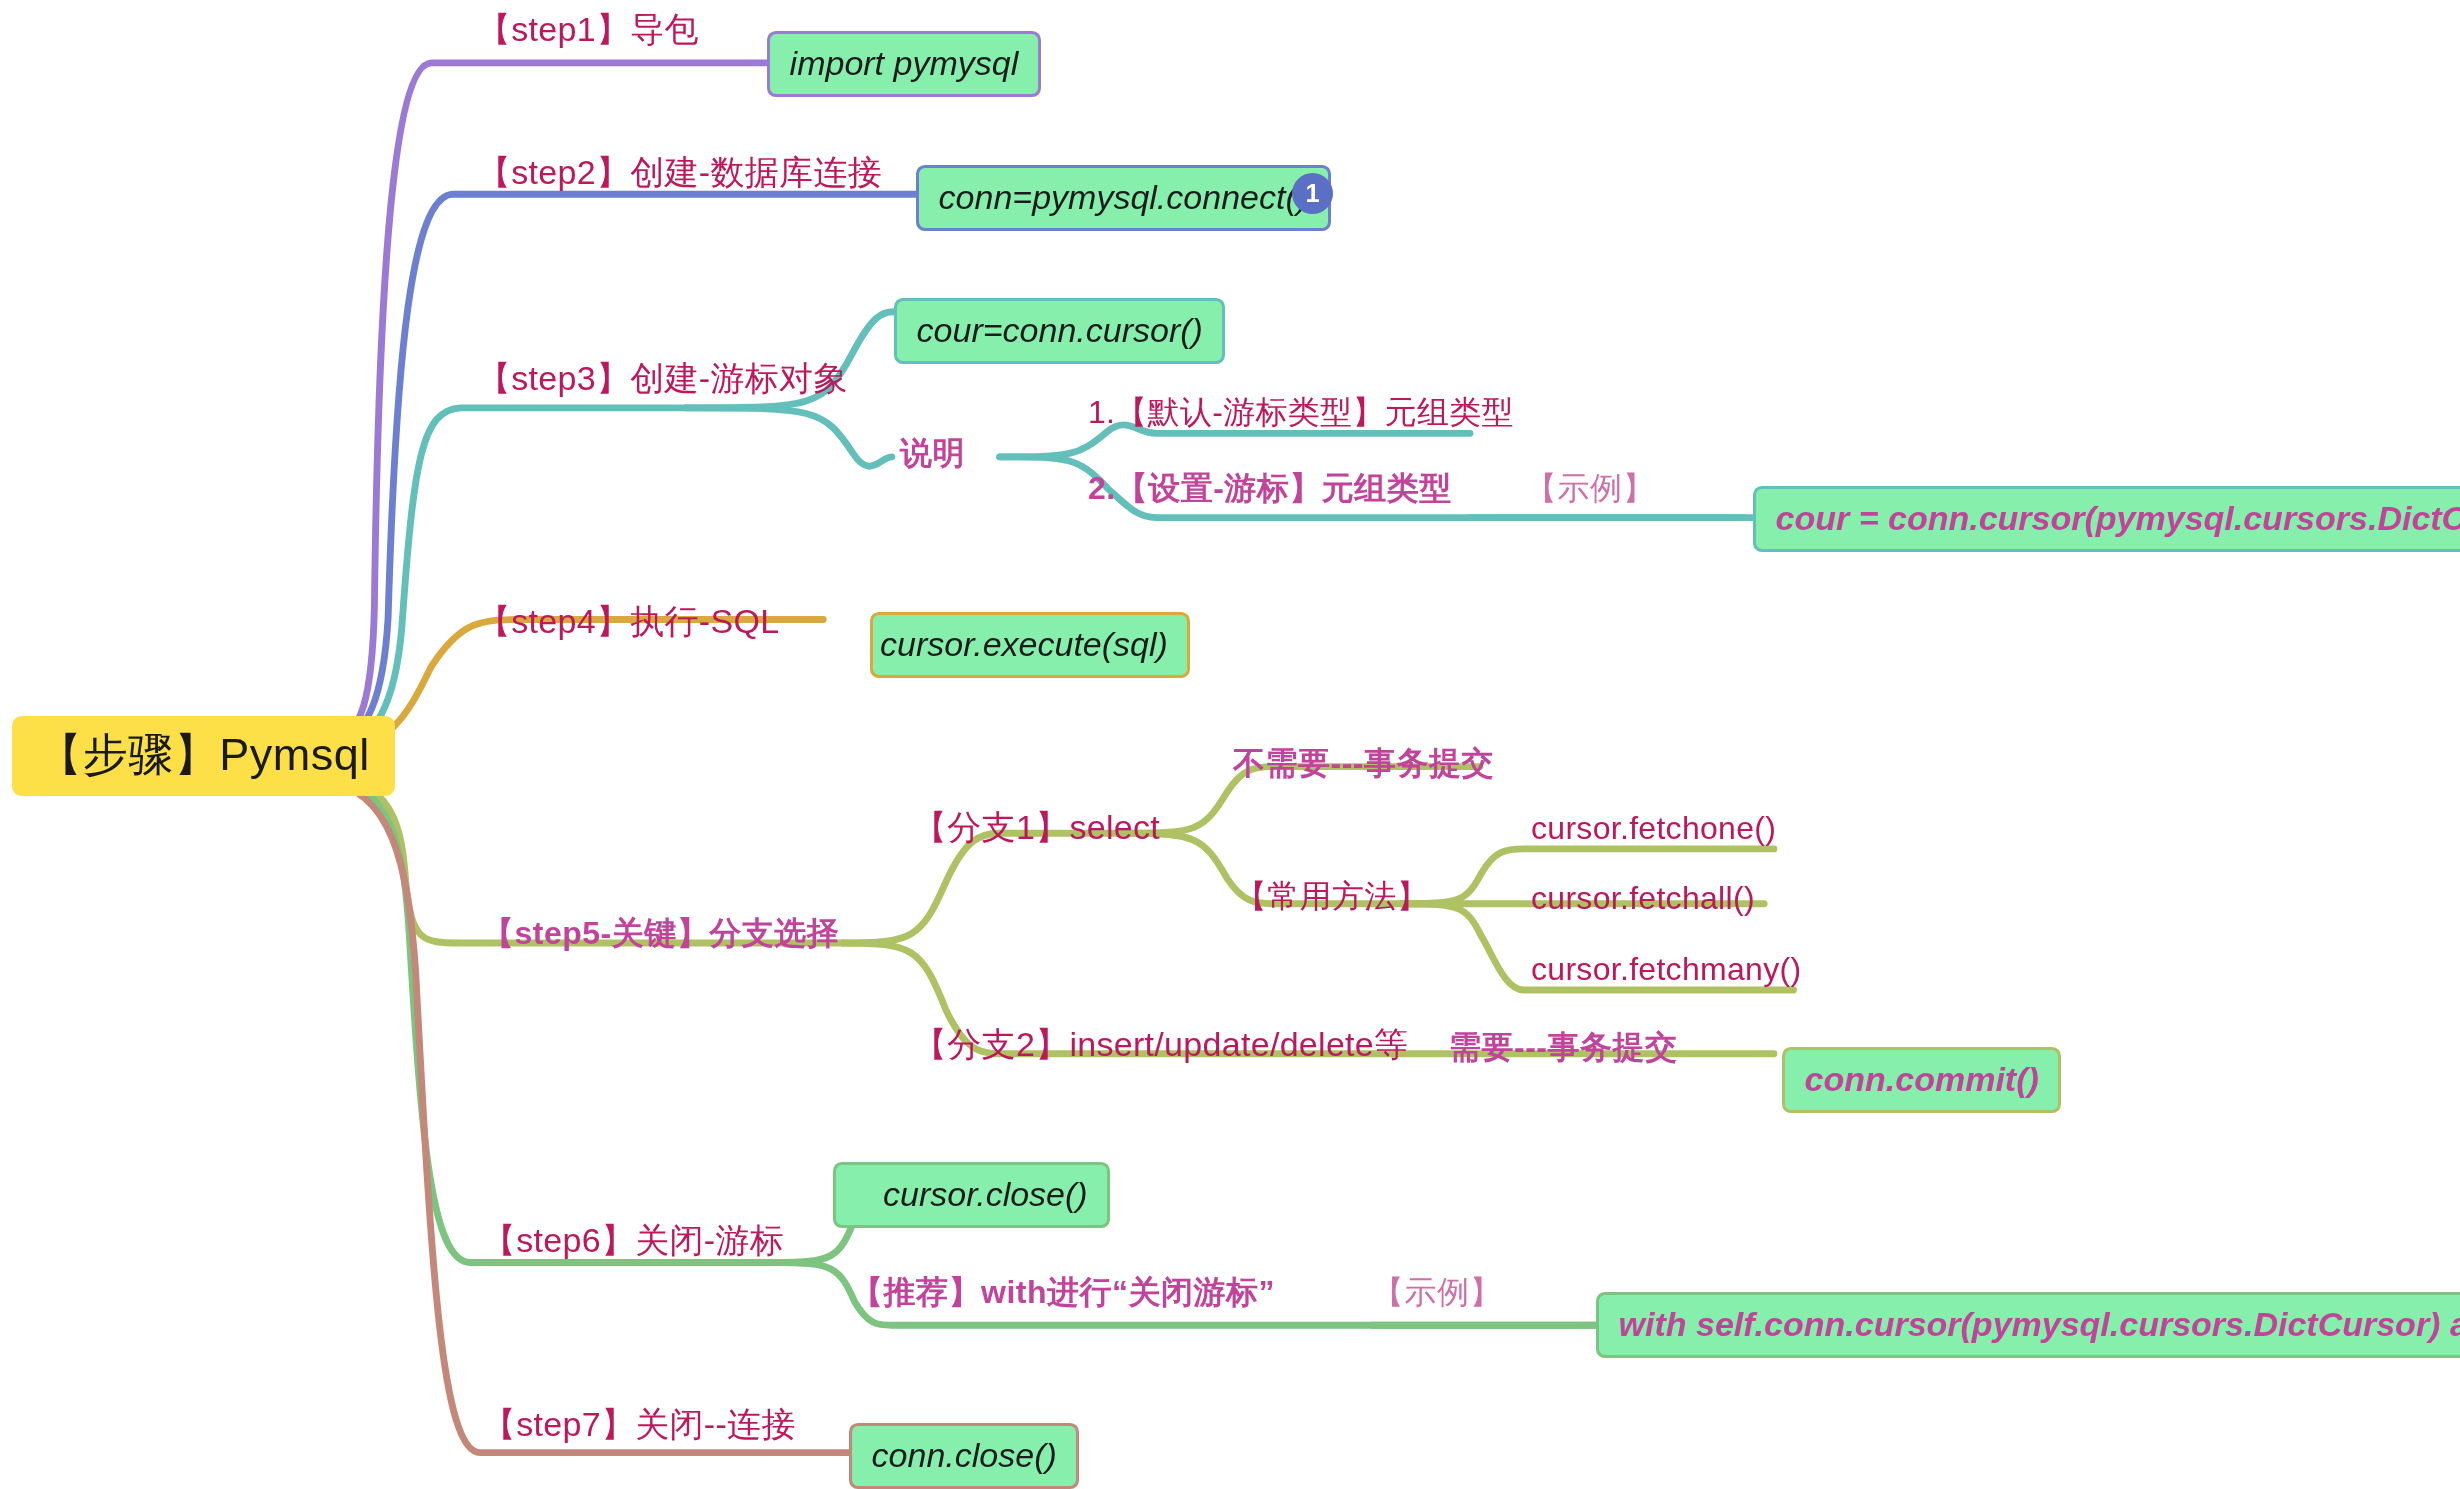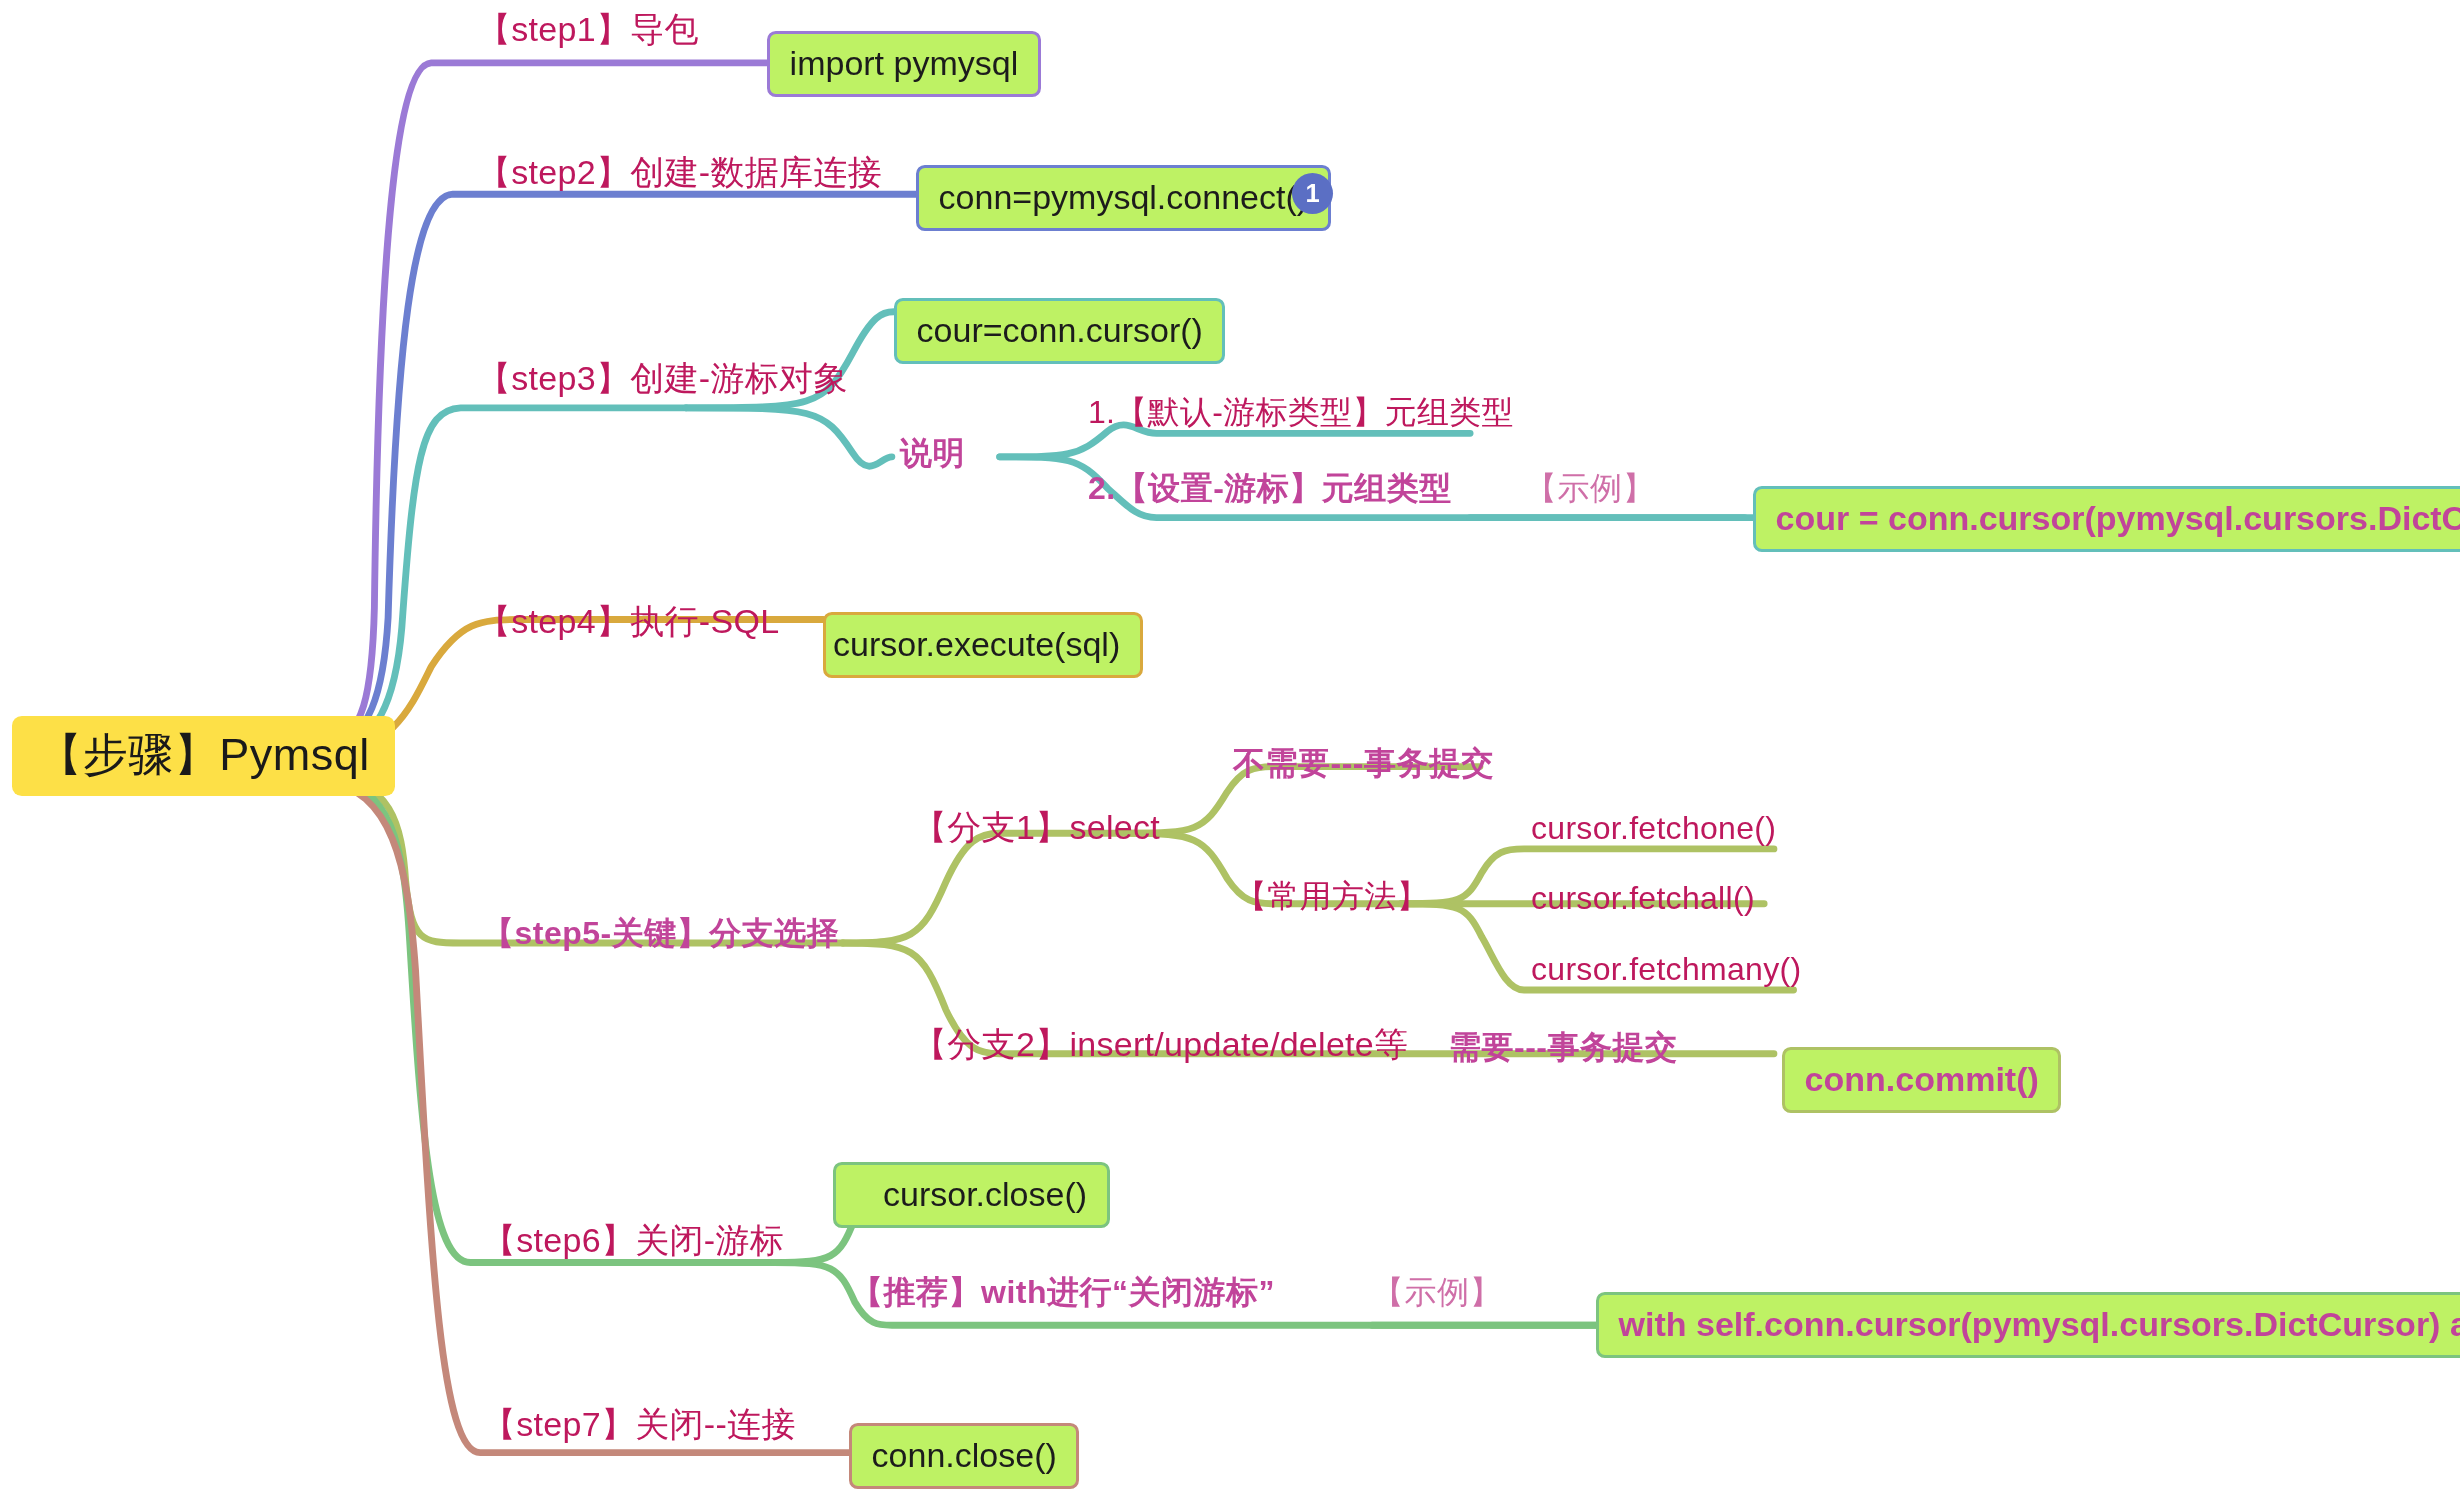--- a/index.html
+++ b/index.html
@@ -36,26 +36,27 @@
   .mag {
     font-size: 32px;
     font-weight: bold;
     color: #c1449a;
     letter-spacing: 0.5px;
   }
   .mag.light { color: #cf6fa8; font-weight: normal; }
 
   
   .box {
-    background: #bef264;
+    background: #86efac;
     border-radius: 8.8px;
     padding: 11.8px 19.6px 14.7px 19.6px;
     font-size: 34px;
     color: #1c1c1c;
     border: 3.9px solid #999;
+    font-style: italic;
   }
   .box.b-purple  { border-color: #9b7ad6; }
   .box.b-blue    { border-color: #6c7fd0; }
   .box.b-teal    { border-color: #63bfba; }
   .box.b-gold    { border-color: #d9a93d; }
   .box.b-olive   { border-color: #aec264; }
   .box.b-green   { border-color: #7cc47f; }
   .box.b-brown   { border-color: #c4887a; }
   .box.magtext   { color: #c1449a; font-weight: bold; }
 
@@ -139,21 +140,21 @@
 
   <div class="node label" style="left:477px; top:361px;">【step3】创建-游标对象</div>
   <div class="node box b-teal" style="left:894px; top:282px;margin-top:16px;">cour=conn.cursor()</div>
   <div class="node mag" style="left:900px; top:437px;">说明</div>
   <div class="node label small" style="left:1088px; top:396px;">1.【默认-游标类型】元组类型</div>
   <div class="node mag" style="left:1088px; top:472px;">2.【设置-游标】元组类型</div>
   <div class="node mag light" style="left:1525px; top:472px;">【示例】</div>
   <div class="node box b-teal magtext" style="left:1753px; top:486px;">cour = conn.cursor(pymysql.cursors.DictCursor)</div>
 
   <div class="node label" style="left:477px; top:604px;">【step4】执行-SQL</div>
-  <div class="node box b-gold" style="left:823px; top:612px;padding-left:7px;">cursor.execute(sql)</div>
+  <div class="node box b-gold" style="left:870px; top:612px;padding-left:7px;">cursor.execute(sql)</div>
 
   <div class="node mag" style="left:482px; top:917px;">【step5-关键】分支选择</div>
   <div class="node label" style="left:913px; top:810px;">【分支1】select</div>
   <div class="node mag" style="left:1233px; top:747px;">不需要---事务提交</div>
   <div class="node label small" style="left:1235px; top:880px;">【常用方法】</div>
   <div class="node label small" style="left:1531px; top:812px;">cursor.fetchone()</div>
   <div class="node label small" style="left:1531px; top:882px;">cursor.fetchall()</div>
   <div class="node label small" style="left:1531px; top:953px;">cursor.fetchmany()</div>
   <div class="node label" style="left:913px; top:1027px;">【分支2】insert/update/delete等</div>
   <div class="node mag" style="left:1449px; top:1031px;">需要---事务提交</div>

